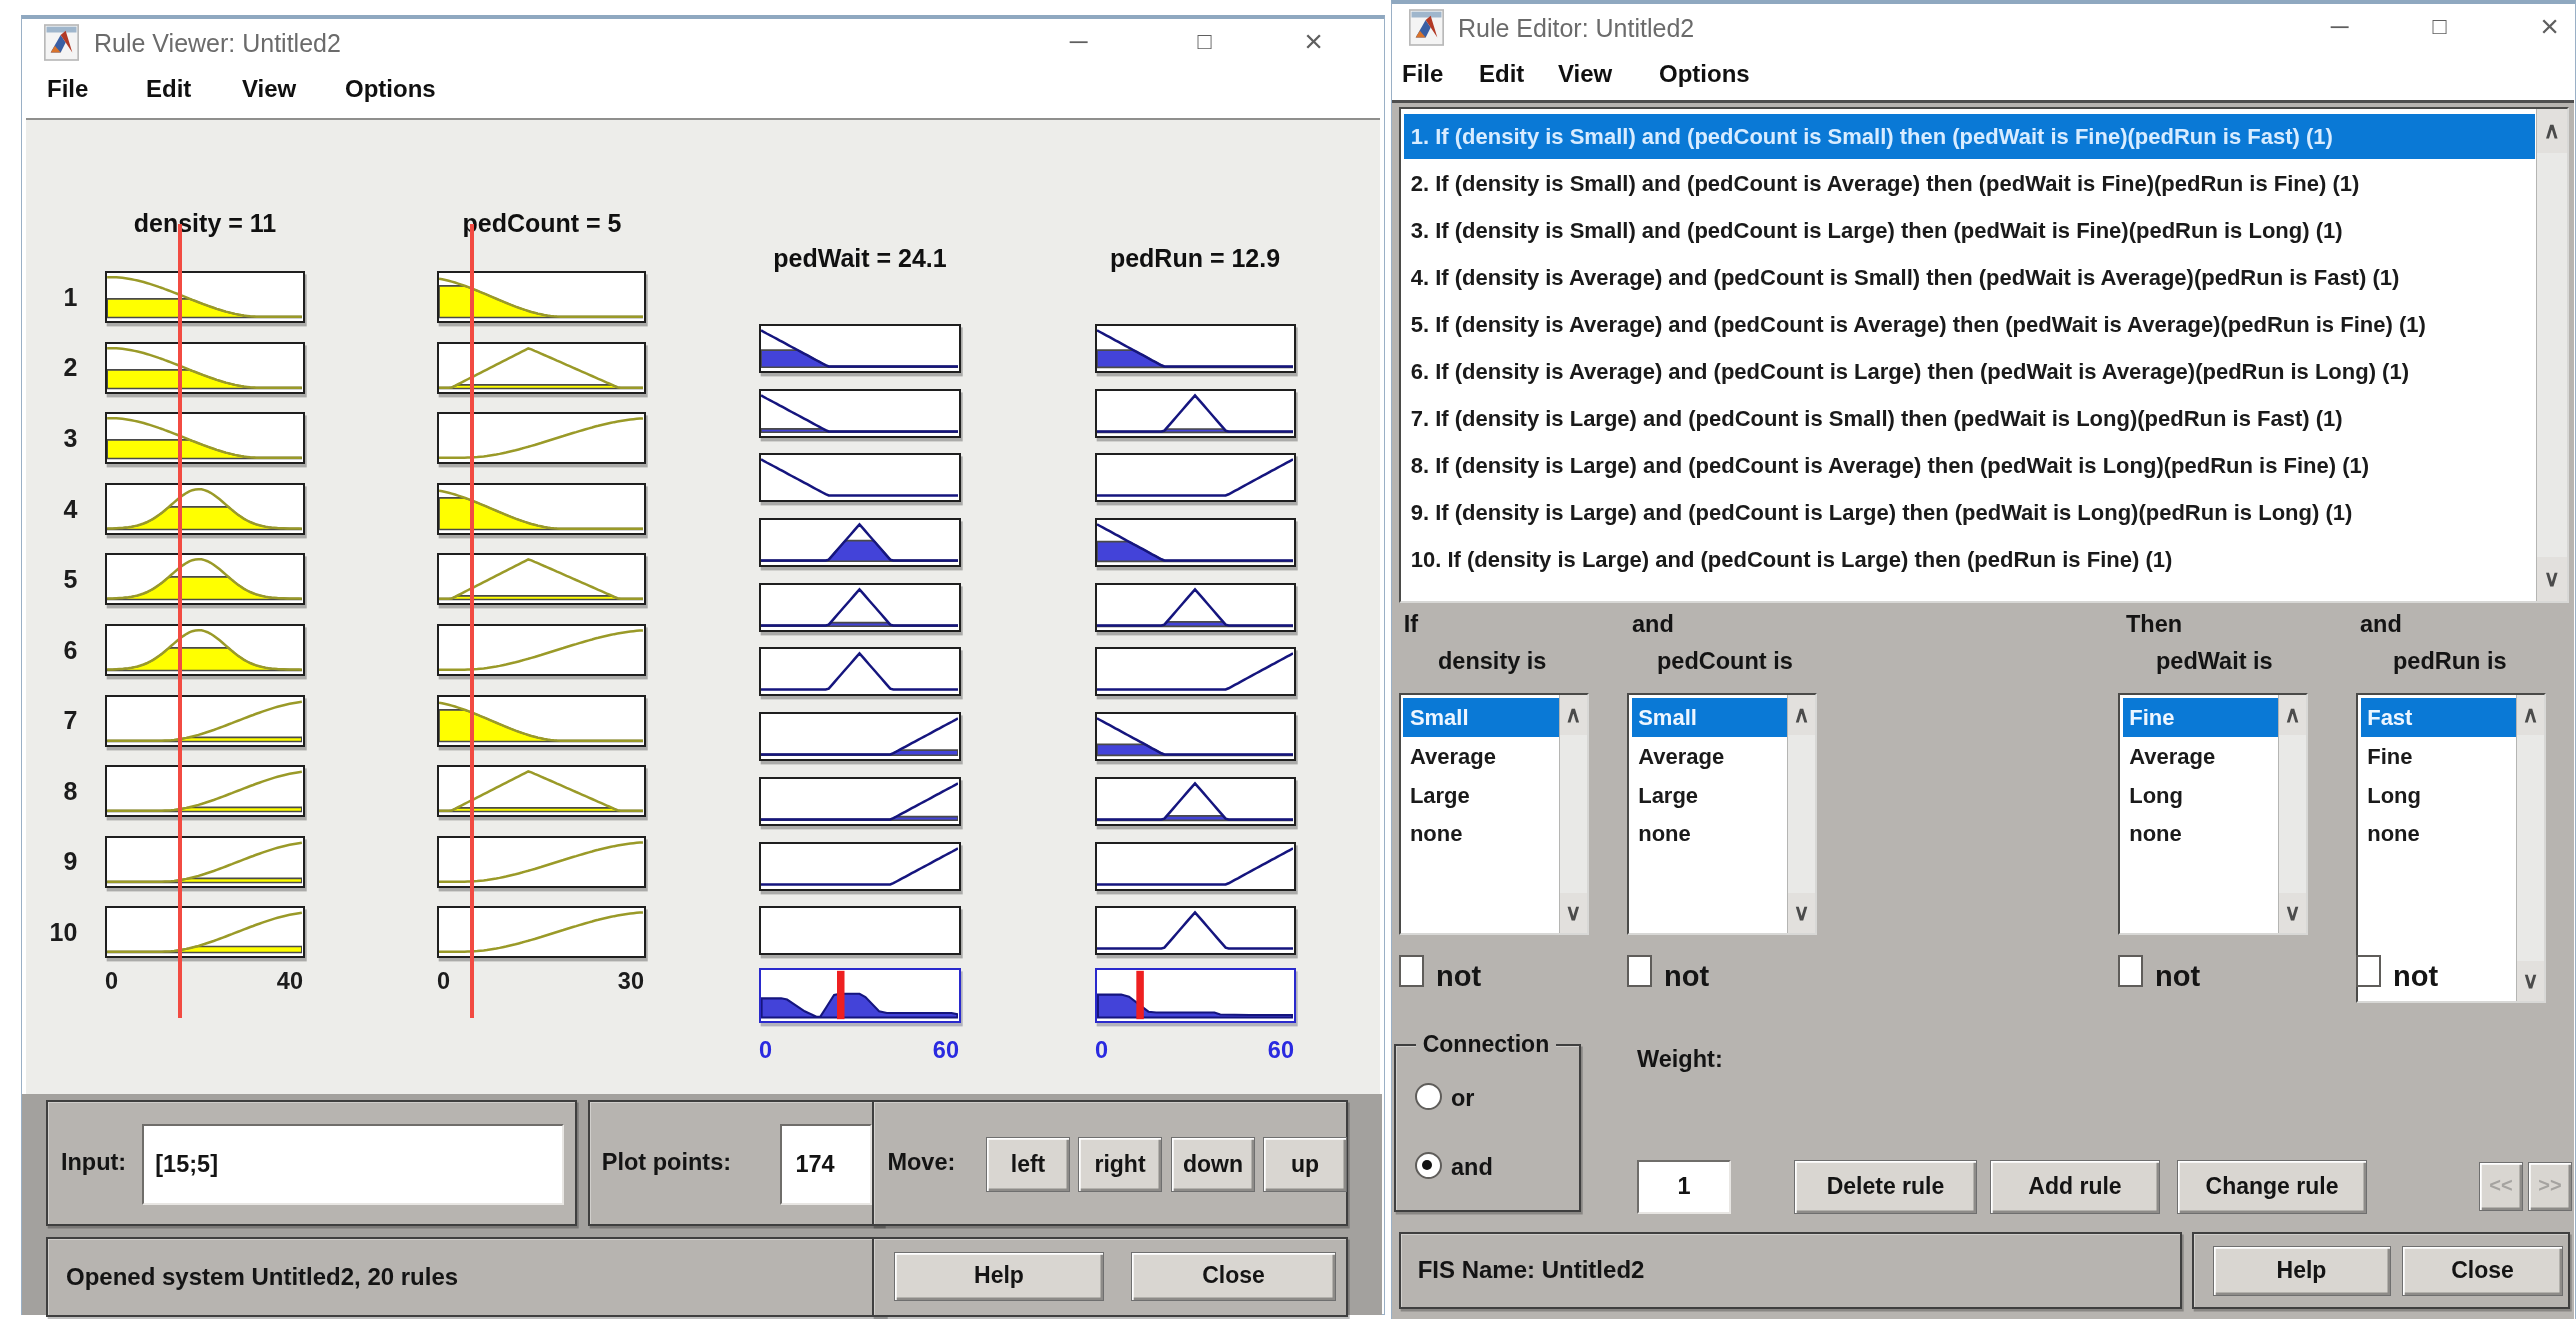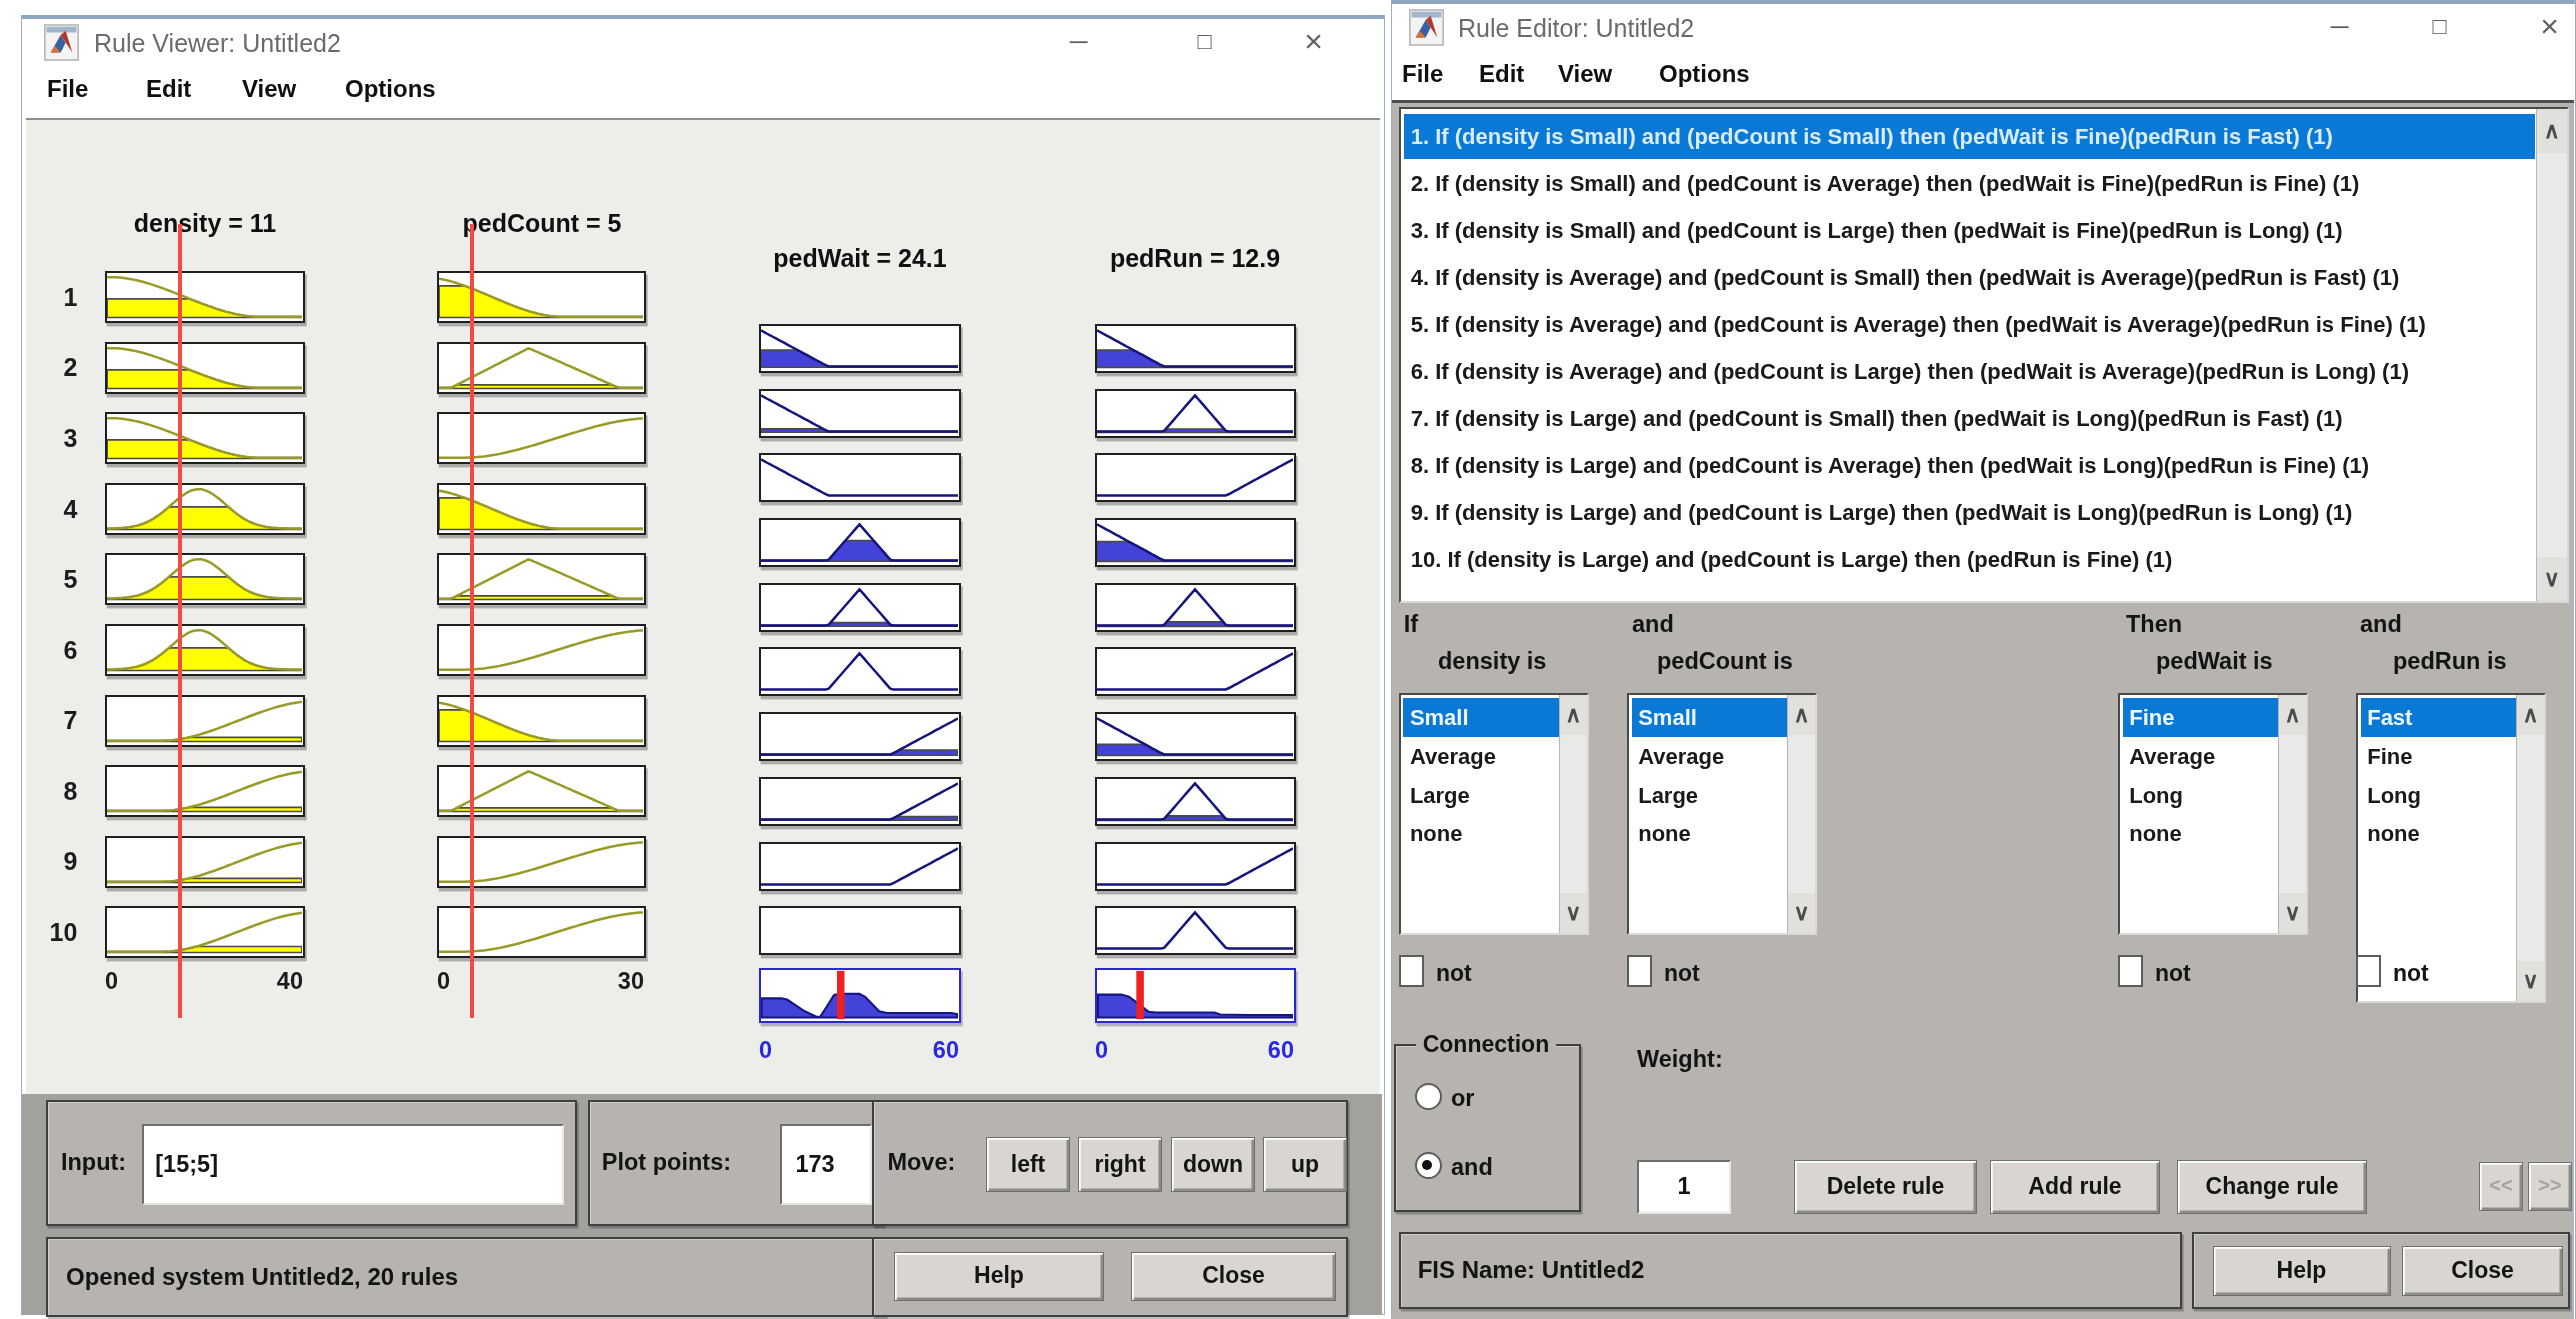--- a/index.html
+++ b/index.html
@@ -35,21 +35,21 @@
   .rule-item{position:absolute;left:3.4px;font-size:22px;font-weight:600;color:#1a1a1a;white-space:nowrap;
              padding-left:6.7px;line-height:45px;overflow:hidden;}
   .rule-item.sel{background:#0a79d6;color:#d8ecff;}
   .opt{position:absolute;left:2.5px;font-size:22px;font-weight:bold;color:#1a1a1a;white-space:nowrap;
        padding-left:6.7px;line-height:39px;}
   .opt.sel{background:#0a79d6;color:#eef6ff;}
   .sb{position:absolute;top:0;bottom:0;background:#e9e9e7;border-left:1.7px solid #b5b5b3;}
   .sbarrow{position:absolute;left:0;right:0;height:44px;text-align:center;font-size:22px;font-weight:bold;
            color:#4b4b4b;line-height:44px;background:#e2e0dd;}
   .chkbox{position:absolute;width:25px;height:32px;background:#ffffff;border:2.5px solid #5f5d5a;box-sizing:border-box;}
-  .chklab{position:absolute;font-size:23px;font-weight:bold;color:#141414;}
+  .chklab{position:absolute;font-size:29px;font-weight:bold;color:#141414;}
   .radio{position:absolute;width:27px;height:27px;border-radius:50%;background:#ffffff;border:2.5px solid #5f5d5a;box-sizing:border-box;}
   .radio .dot{position:absolute;left:5.9px;top:5.9px;width:10px;height:10px;border-radius:50%;background:#111;}
   .radio-lab{position:absolute;font-size:23.5px;font-weight:bold;color:#141414;}
   .conn-title{position:absolute;top:-15px;left:20px;background:#b7b4b0;padding:0 6.7px;font-size:23px;font-weight:bold;color:#141414;}
   .statusbox-text{position:absolute;font-size:24px;font-weight:bold;color:#141414;white-space:nowrap;}
   .mlicon{position:absolute;width:35px;height:37px;}
 </style>
 </head>
 <body>
 
@@ -256,21 +256,21 @@
         <div class="axis blue" style="position: absolute; left: 1222px; top: 1018px; width: 50px; height: 27px; text-align: right;">60</div>
       </div>
 
     <div class="grp" style="left:23.5px;top:1081px;width:531px;height:126px;">
       <span class="grp-label" style="left:13.4px;top:47px;">Input:</span>
       <div class="field" style="left:94px;top:22px;width:422px;height:81px;line-height:76px;padding-left:11.8px;">[15;5]</div>
     </div>
 
     <div class="grp" style="left:566px;top:1081px;width:296px;height:126px;">
       <span class="grp-label" style="left:11.8px;top:47px;">Plot points:</span>
-      <div class="field" style="left:190px;top:22px;width:92px;height:81px;line-height:76px;padding-left:13.4px;">173</div>
+      <div class="field" style="left:190px;top:22px;width:92px;height:81px;line-height:76px;padding-left:13.4px;">174</div>
     </div>
 
     <div class="grp" style="left:850px;top:1081px;width:476px;height:126px;">
       <span class="grp-label" style="left:13.4px;top:47px;">Move:</span>
       <span id="movebtns"><div class="btn" style="position: absolute; left: 112px; top: 35px; width: 84px; height: 55px; line-height: 52px;">left</div><div class="btn" style="position: absolute; left: 204px; top: 35px; width: 84px; height: 55px; line-height: 52px;">right</div><div class="btn" style="position: absolute; left: 297px; top: 35px; width: 84px; height: 55px; line-height: 52px;">down</div><div class="btn" style="position: absolute; left: 389px; top: 35px; width: 84px; height: 55px; line-height: 52px;">up</div></span>
     </div>
 
     <div class="grp" style="left:23.5px;top:1218px;width:840px;height:80px;">
       <span class="statusbox-text" style="left:18.5px;top:23.5px;">Opened system Untitled2, 20 rules</span>
     </div>

